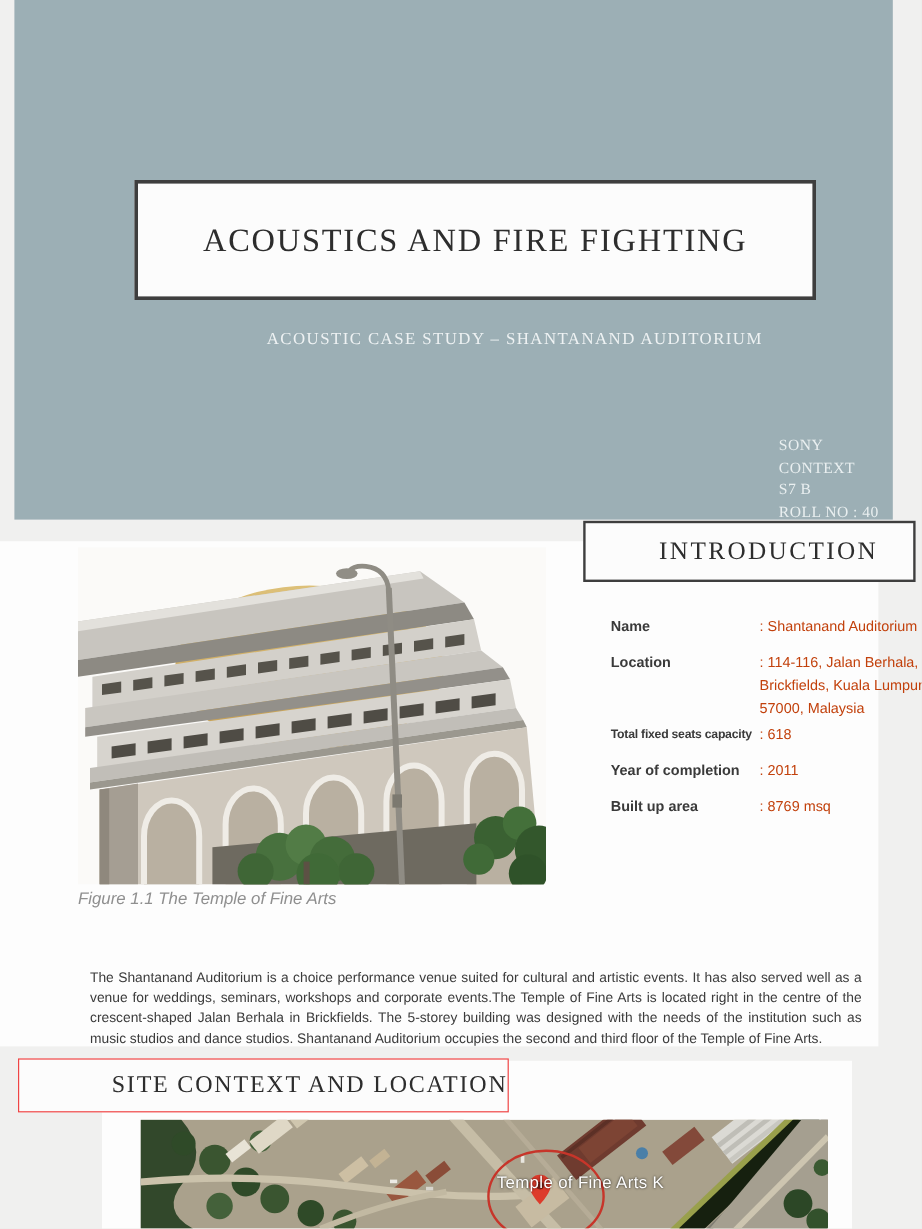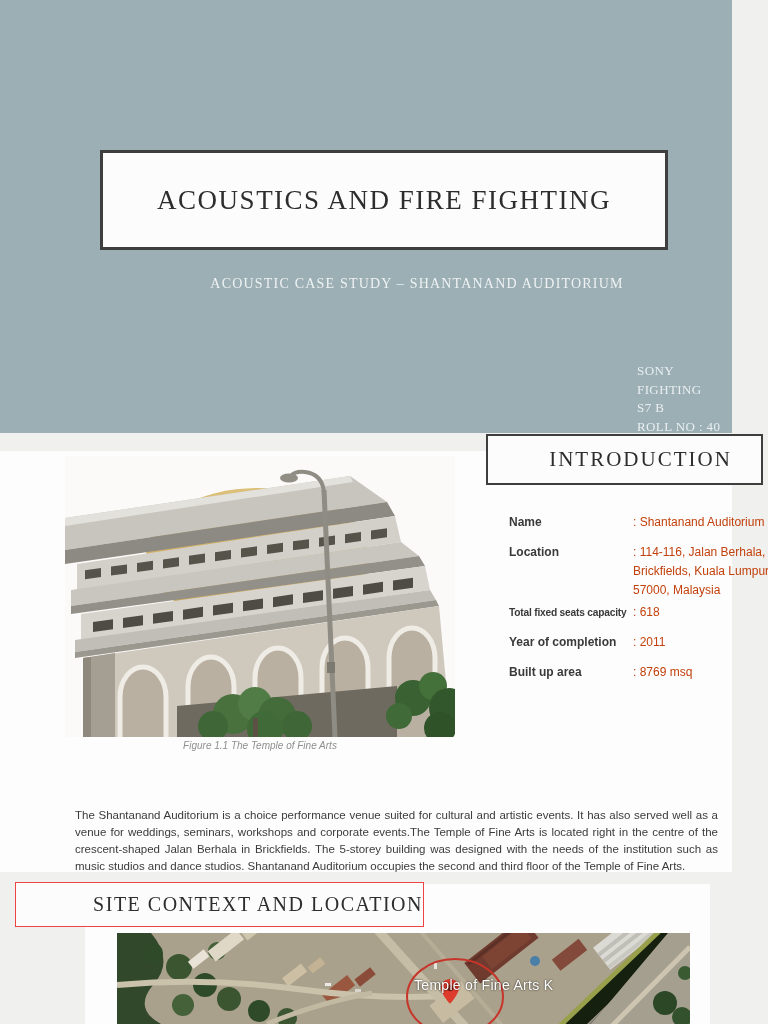--- a/index.html
+++ b/index.html
@@ -1,40 +1,40 @@
 <!DOCTYPE html>
 <html><head>
 <meta charset="utf-8">
 <style>
   html,body{margin:0;padding:0;}
   body{width:768px;height:1024px;overflow:hidden;background:#e9e9e8;}
   .viewer{position:relative;width:768px;height:1024px;background:#f0f0ef;
     font-family:"Liberation Sans",sans-serif;overflow:hidden;}
 
   
-  .slide1{position:absolute;left:0;top:0;width:732px;height:433px;background:#9cafb5;}
+  .slide1{position:absolute;left:12px;top:0;width:732px;height:433px;background:#9cafb5;}
   .title-box{position:absolute;left:100px;top:150px;width:562px;height:94px;
     background:#fcfcfc;border:3px solid #3e3e3e;display:flex;align-items:center;justify-content:center;}
   .title-box h1{margin:0;font-family:"Liberation Serif",serif;font-weight:400;
     font-size:27px;letter-spacing:1.5px;color:#2d2d2d;white-space:nowrap;}
   .subtitle{position:absolute;left:0;top:276px;width:768px;text-align:center;
     font-family:"Liberation Serif",serif;font-size:14px;letter-spacing:1.2px;color:#eef2f3;padding-left:33px;}
   .author{position:absolute;left:637px;top:362px;font-family:"Liberation Serif",serif;
     font-size:13px;line-height:18.5px;letter-spacing:.4px;color:#e9eff0;}
 
   
   .page2{position:absolute;left:0;top:451px;width:732px;height:421px;background:#fdfdfd;}
   .intro-box{position:absolute;left:486px;top:434px;width:273px;height:47px;z-index:5;
     background:#fcfcfc;border:2px solid #3e3e3e;display:flex;align-items:center;justify-content:center;}
   .intro-box h2,.site-box h2{margin:0;font-family:"Liberation Serif",serif;font-weight:400;
     color:#2d2d2d;white-space:nowrap;}
   .intro-box h2{font-size:21px;letter-spacing:2px;margin-left:32px;}
   .photo{position:absolute;left:65px;top:456px;width:390px;height:281px;z-index:2;}
-  .caption{position:absolute;left:65px;top:740px;width:390px;text-align:center;z-index:2;
-    font-style:italic;font-size:10px;color:#8f8f8f;}
+  .caption{position:absolute;left:65px;top:740px;width:390px;z-index:2;
+    font-style:italic;font-size:14px;color:#8f8f8f;}
   .details{position:absolute;left:464px;top:513px;width:302px;z-index:2;color:#3c3c3c;}
   .drow{position:absolute;left:0;display:flex;align-items:flex-start;width:302px;margin-left:45px;}
   .dlabel{flex:0 0 124px;font-weight:bold;font-size:12px;line-height:19px;color:#3a3a3a;}
   .dlabel.long{font-size:10.2px;letter-spacing:-.2px;line-height:20px;}
   .dvalue{font-size:12px;line-height:19px;color:#c2410c;white-space:pre-line;}
   .bodytext{position:absolute;left:75px;top:795px;width:643px;z-index:2;
     font-size:11.5px;line-height:17.2px;text-align:justify;color:#3b3b3b;}
 
   
   .page3{position:absolute;left:85px;top:884px;width:625px;height:140px;background:#fdfdfd;}
@@ -50,21 +50,21 @@
 <body>
 
 <div class="viewer">
 
   <section class="slide1">
     <div class="title-box">
       <h1>ACOUSTICS AND FIRE FIGHTING</h1>
     </div>
     <div class="subtitle">ACOUSTIC CASE STUDY – SHANTANAND AUDITORIUM</div>
     <div class="author">
-      <div>SONY FIGHTING</div>
+      <div>SONY CONTEXT</div>
       <div>S7 B</div>
       <div>ROLL NO : 40</div>
     </div>
   </section>
 
   <section class="page2"></section>
 
   <div class="intro-box">
     <h2>INTRODUCTION</h2>
   </div>

